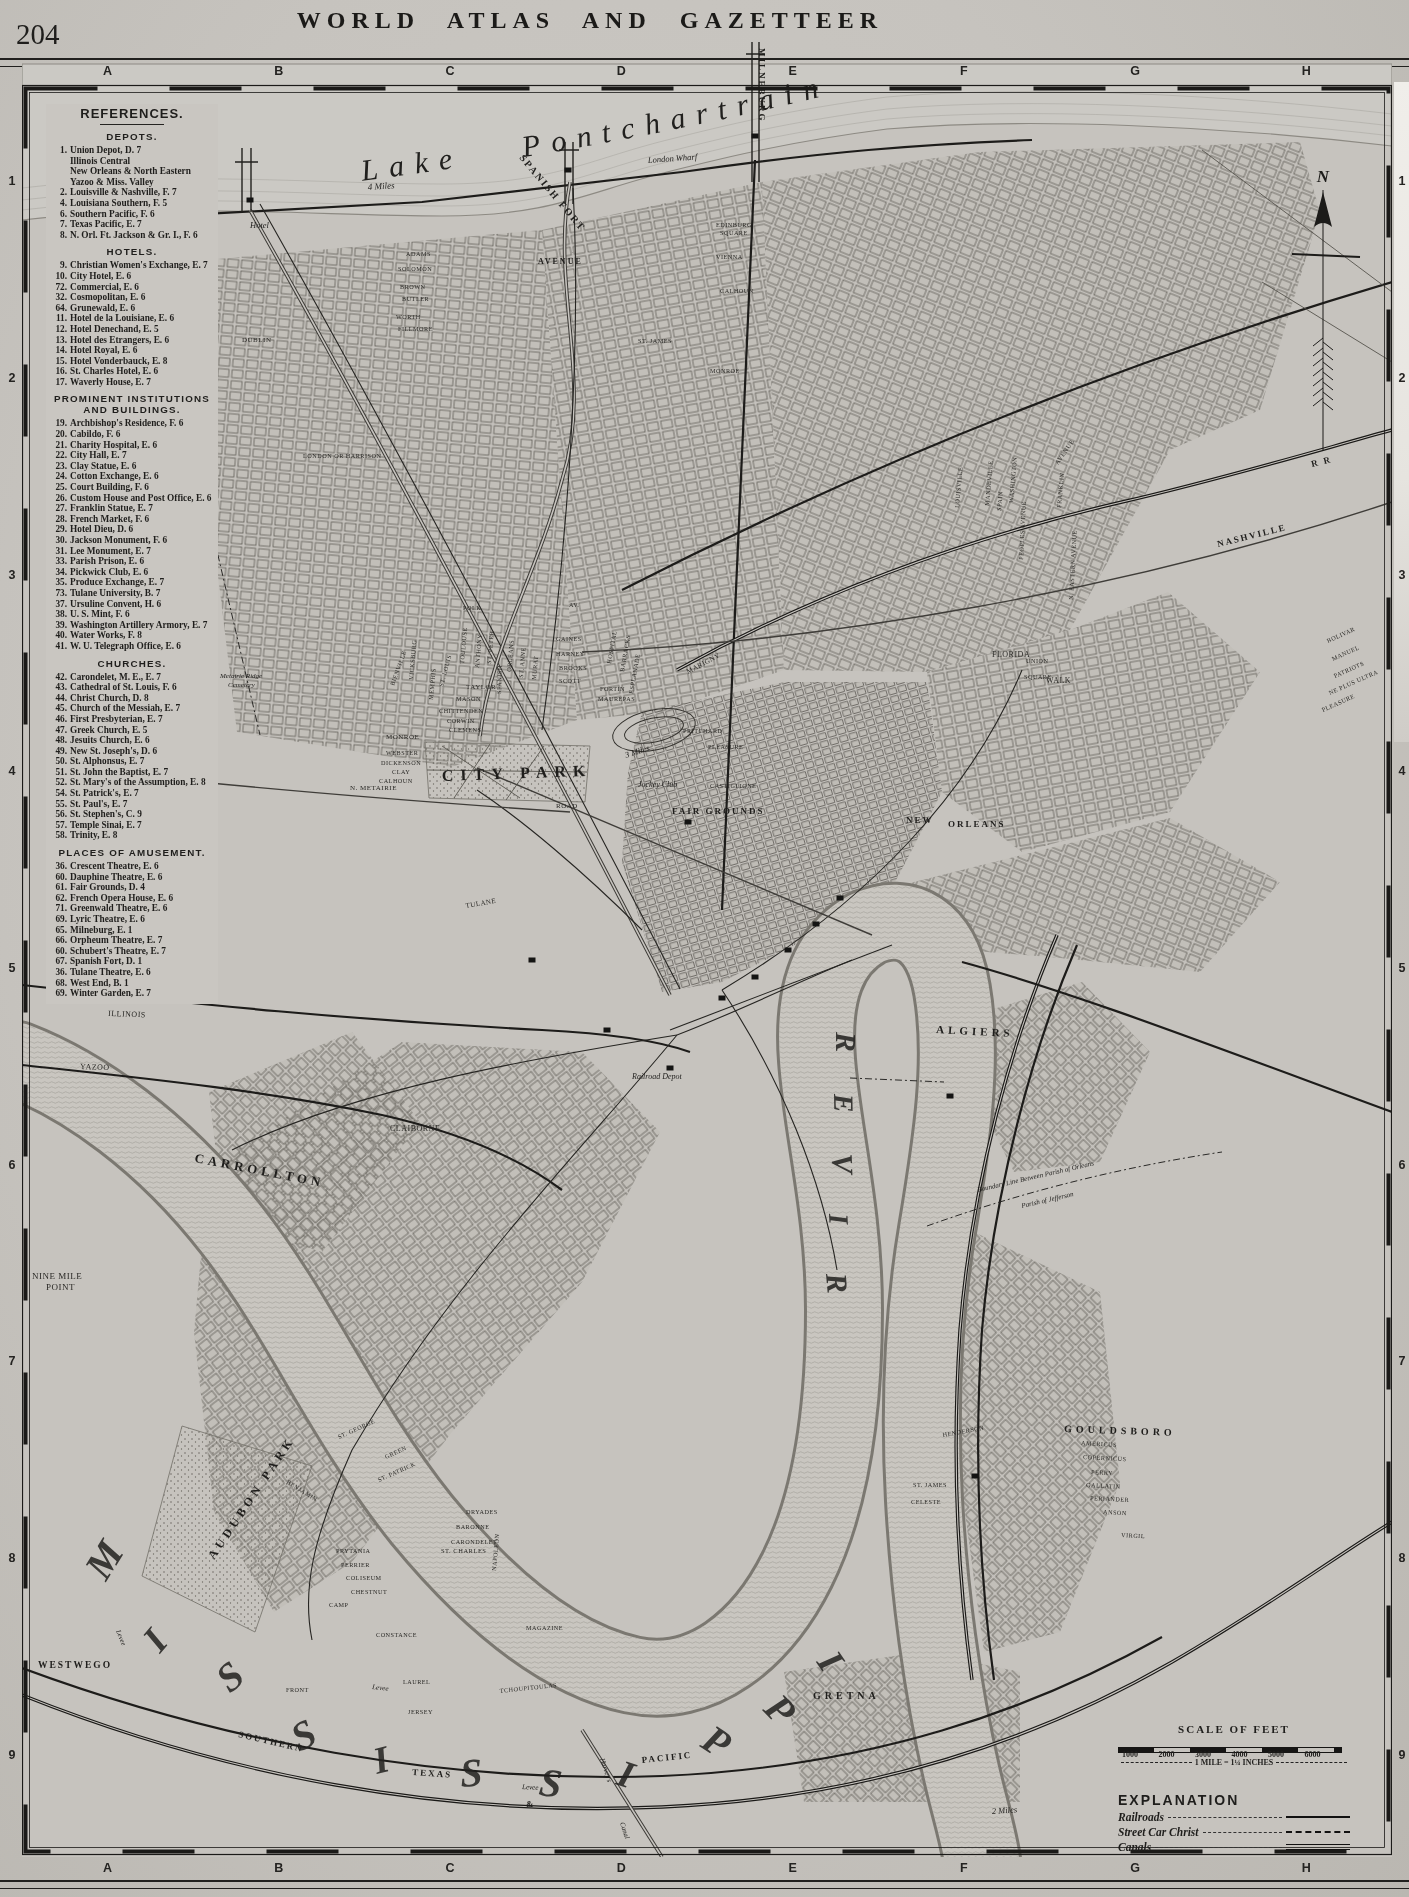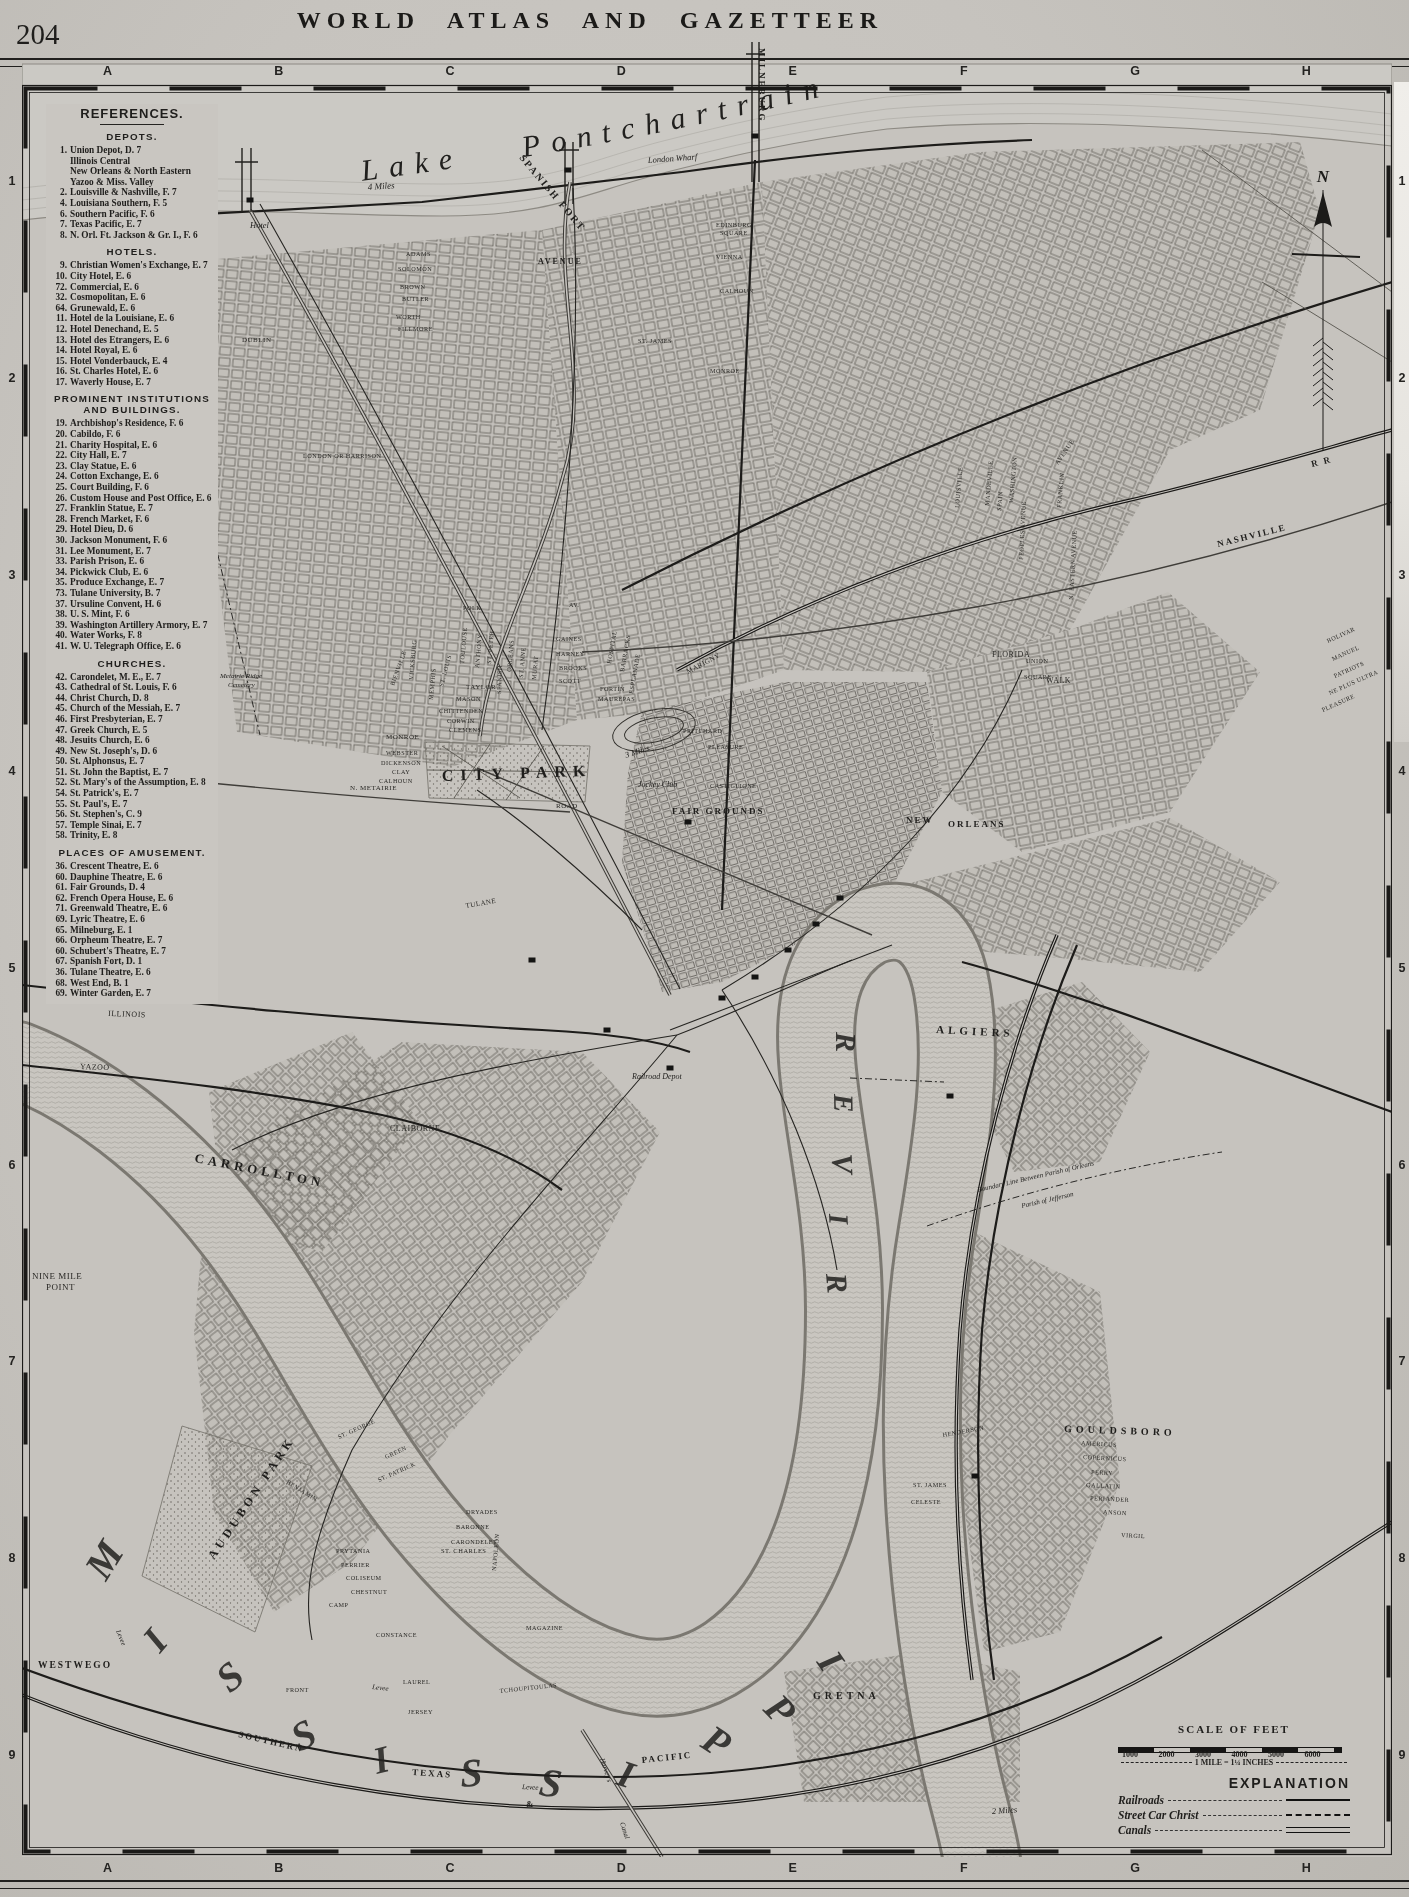--- a/index.html
+++ b/index.html
@@ -68,22 +68,22 @@
   
   .legend{position:absolute;left:1118px;top:1723px;width:232px;}
   .scale-title{text-align:center;font-weight:bold;font-size:11px;letter-spacing:2px;}
   .scalebar{position:relative;height:20px;margin-top:1px;}
   .scalebar .tick{position:absolute;top:14px;font-size:8px;font-weight:bold;}
   .scalebar .bar{position:absolute;left:0;right:8px;top:11px;height:4px;
     border-top:1px solid #161514;border-bottom:1px solid #161514;
     background:repeating-linear-gradient(90deg,#161514 0 36px,transparent 36px 72px);}
   .mile{display:flex;align-items:center;font-size:8px;font-weight:bold;margin-top:2px;}
   .dashseg{flex:1;border-top:1px dashed #222;height:0;margin:0 3px;}
-  .expl-title{text-align:right;font-family:"Liberation Sans",sans-serif;font-weight:bold;
-    font-size:14px;letter-spacing:2px;margin-top:8px;}
+  .expl-title{text-align:left;font-family:"Liberation Sans",sans-serif;font-weight:bold;
+    font-size:14px;letter-spacing:2px;margin-top:25px;}
   .expl-row{display:flex;align-items:center;font-size:11.5px;font-style:italic;font-weight:bold;margin-top:3px;}
   .leader{flex:1;border-top:1px dashed #333;height:0;margin:0 4px;}
   .sample{width:64px;flex:none;}
   .ln-solid{border-top:2px solid #111;}
   .ln-dashed{border-top:2px dashed #111;}
   .ln-double{height:4px;border-top:1.5px solid #111;border-bottom:1.5px solid #111;}
 </style>
 </head>
 <body>
 
@@ -476,21 +476,21 @@
       <div class="ref-item">
         <span class="ref-num">13.</span>
         <span class="ref-text">Hotel des Etrangers, E. 6</span>
       </div>
       <div class="ref-item">
         <span class="ref-num">14.</span>
         <span class="ref-text">Hotel Royal, E. 6</span>
       </div>
       <div class="ref-item">
         <span class="ref-num">15.</span>
-        <span class="ref-text">Hotel Vonderbauck, E. 4</span>
+        <span class="ref-text">Hotel Vonderbauck, E. 8</span>
       </div>
       <div class="ref-item">
         <span class="ref-num">16.</span>
         <span class="ref-text">St. Charles Hotel, E. 6</span>
       </div>
       <div class="ref-item">
         <span class="ref-num">17.</span>
         <span class="ref-text">Waverly House, E. 7</span>
       </div>
       <div class="ref-heading">PROMINENT INSTITUTIONS AND BUILDINGS.</div>

